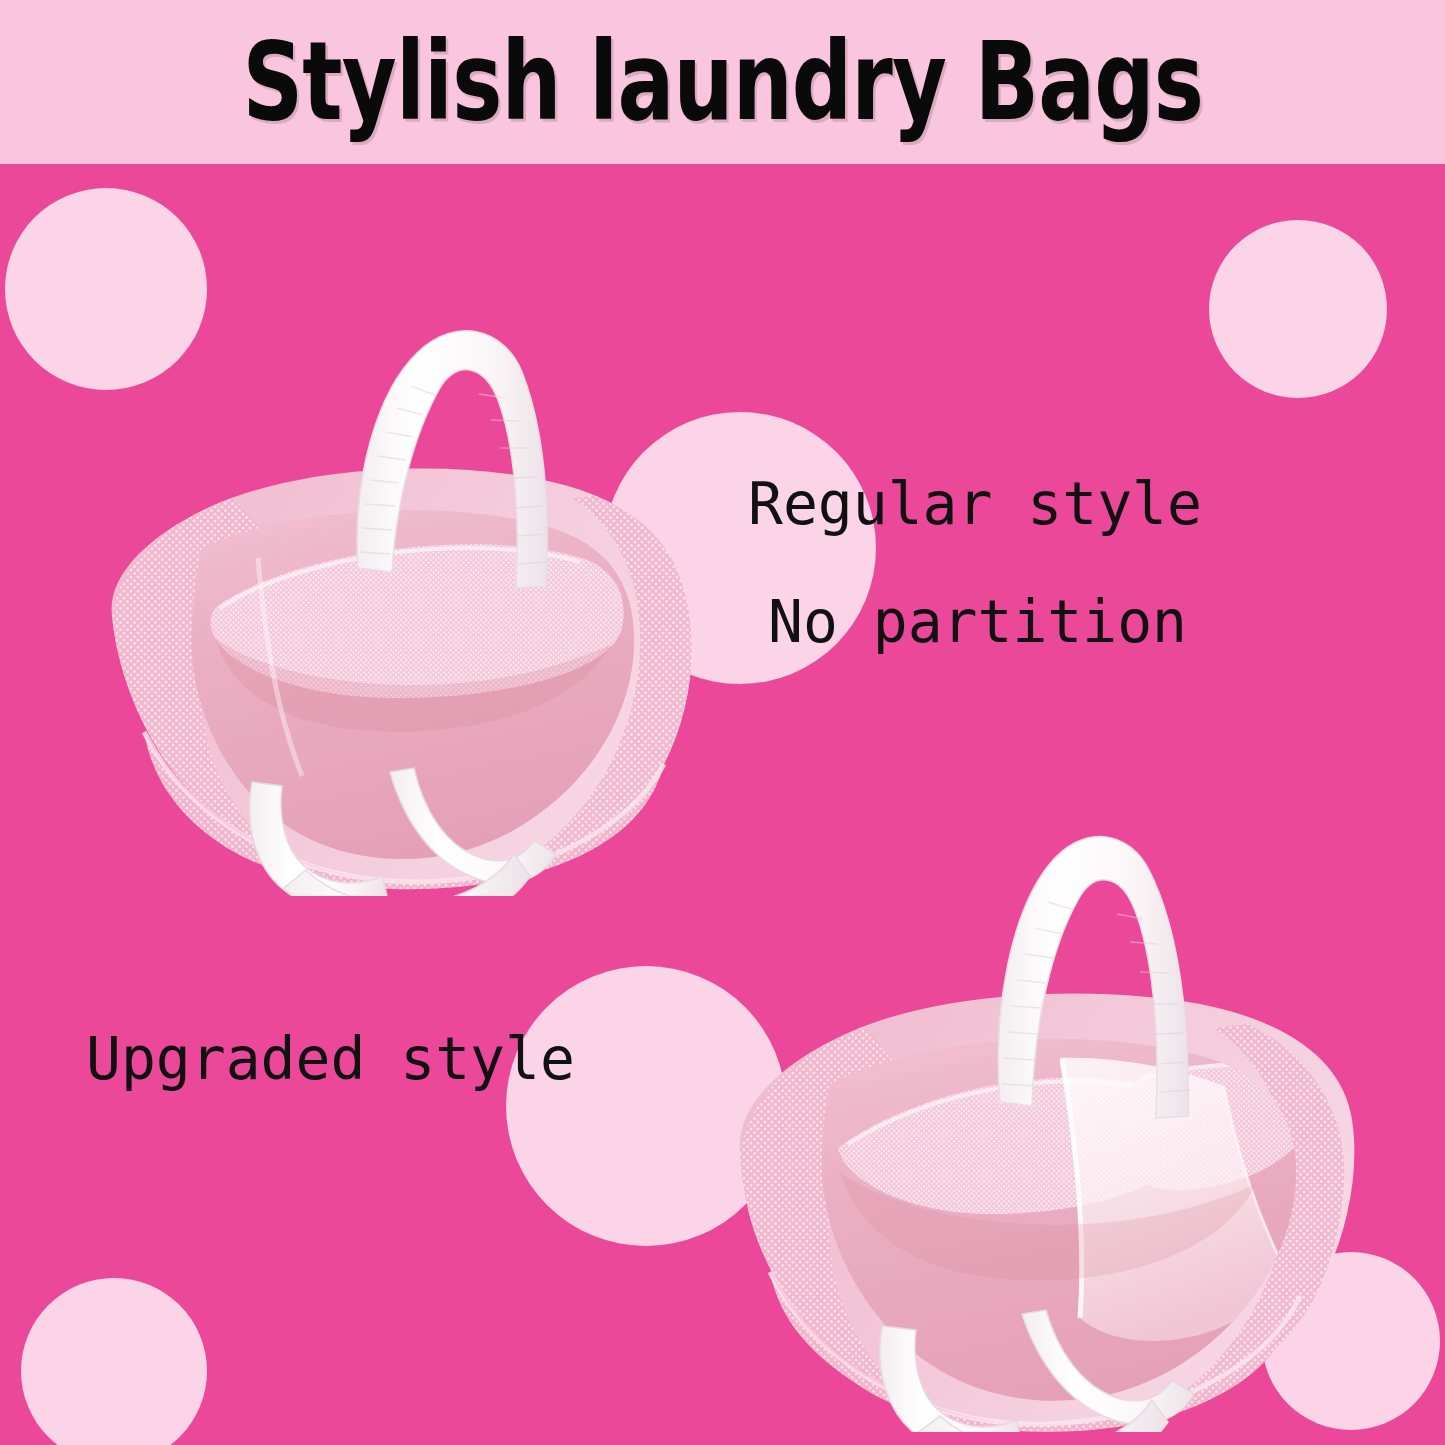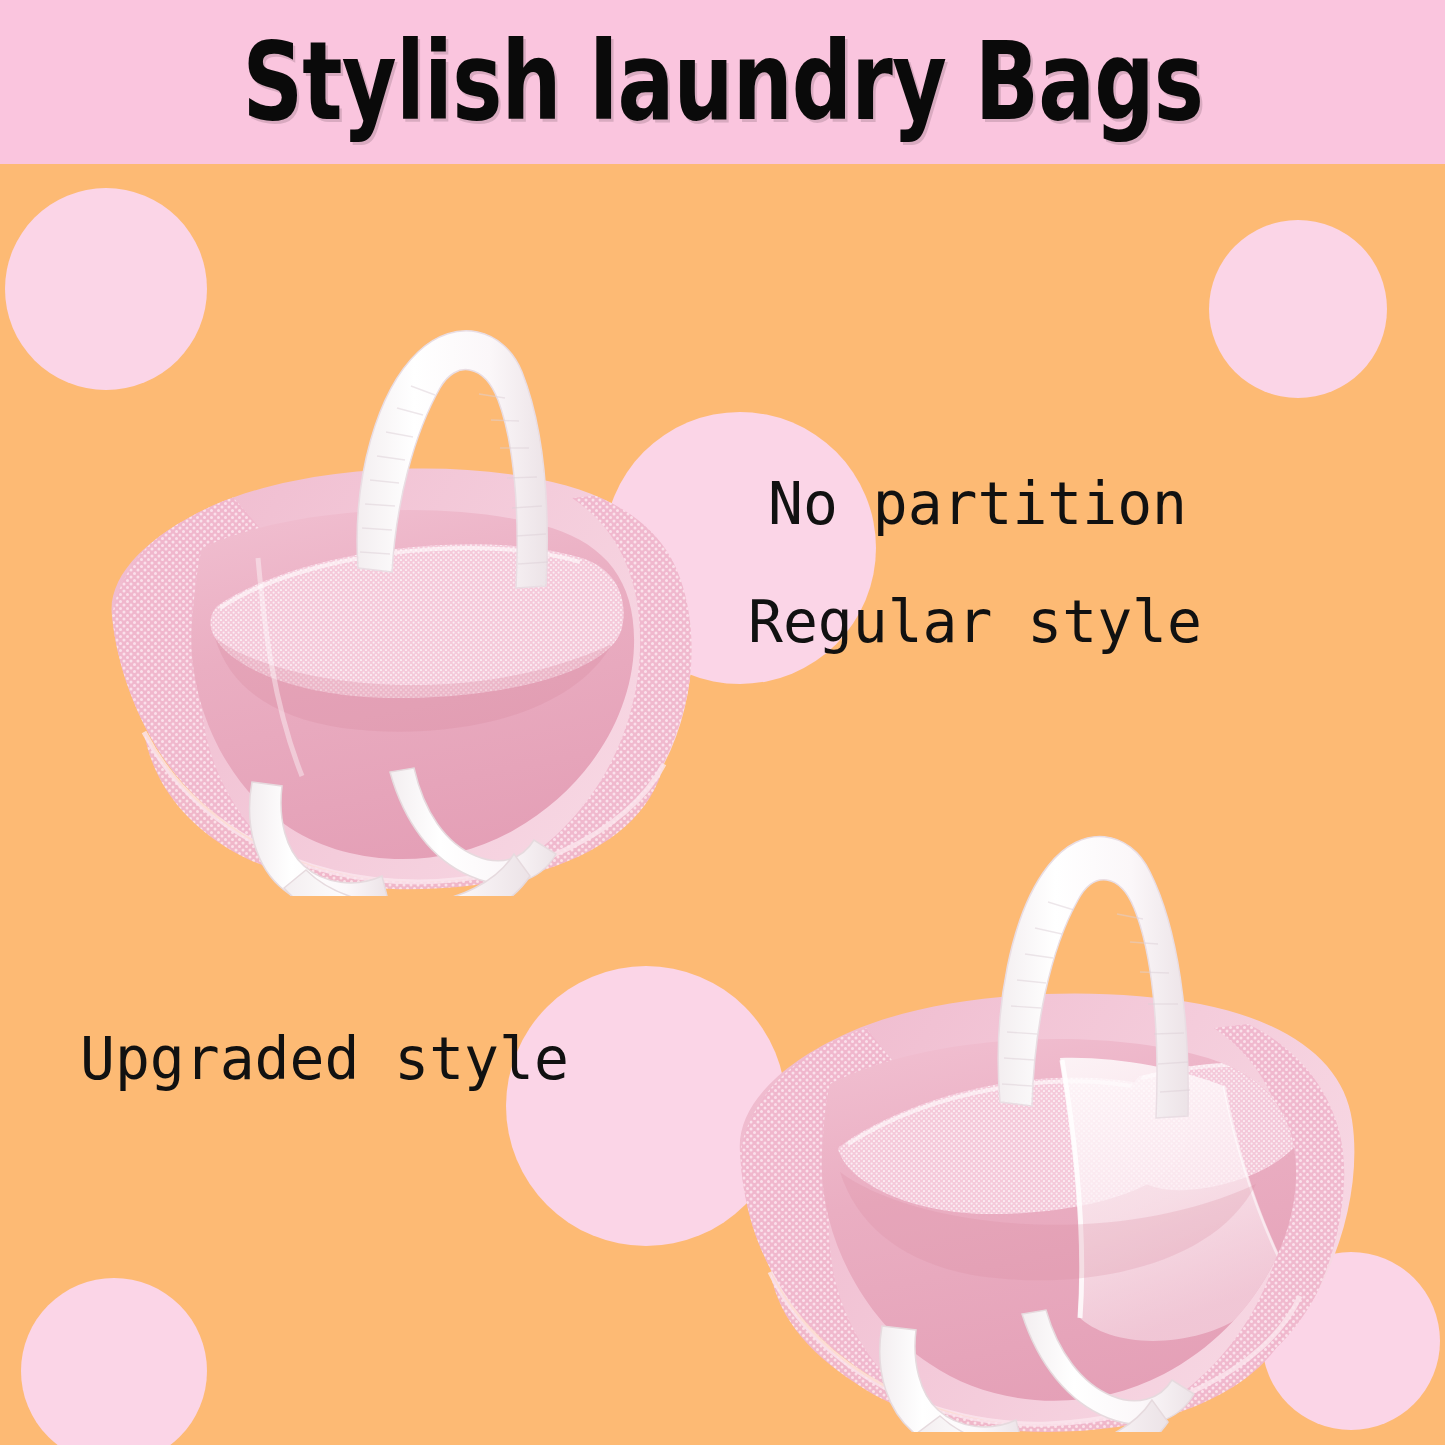--- a/index.html
+++ b/index.html
@@ -7,21 +7,21 @@
     padding: 0;
     background: #ffffff;
   }
   body {
     font-family: "DejaVu Sans", sans-serif;
   }
   #page {
     position: relative;
     width: 1445px;
     height: 1445px;
-    background: #fdba74;
+    background: #ec4899;
     overflow: hidden;
   }
 
   
   #header-banner {
     position: absolute;
     left: 0;
     top: 0;
     width: 1445px;
     height: 164px;
@@ -63,21 +63,21 @@
     color: #111111;
     font-size: 58px;
     line-height: 118px;
     white-space: nowrap;
   }
   #label-regular  { left: 738px; top: 445px; }
   #label-upgraded { left: 80px;  top: 1000px; }
   .label-line { display: block; }
   #label-regular .label-line-1  { margin-left: 10px; }
   #label-regular .label-line-2  { margin-left: 30px; }
-  #label-upgraded .label-line-1 { }
+  #label-upgraded .label-line-1 { margin-left: 6px; }
   #label-upgraded .label-line-2 { margin-left: 0px; }
 
   
   .bag {
     position: absolute;
   }
   #bag-regular  { left: 52px;  top: 176px;  width: 680px; height: 720px; }
   #bag-upgraded { left: 700px; top: 672px;  width: 680px; height: 760px; }
   .bag svg { display: block; width: 100%; height: 100%; }
 </style>
@@ -331,21 +331,21 @@
                  L316,748 C290,760 258,756 238,738 C220,722 212,690 216,658 Z" fill="url(#strapGrad2)" stroke="#e6dade" stroke-width="1.5"></path>
         <path d="M322,642 C338,692 368,730 408,746 C444,760 478,750 494,722
                  L472,708 C460,728 436,734 412,724 C382,712 358,680 346,638 Z" fill="url(#strapGrad2)" stroke="#e6dade" stroke-width="1.5"></path>
         <path d="M216,762 C244,792 300,810 354,806 C404,802 448,780 468,750
                  L452,728 C434,756 398,774 354,778 C310,782 266,768 240,744 Z" fill="url(#strapGrad2)" stroke="#e6dade" stroke-width="1.5"></path>
       </g>
     </svg>
   </div>
 
   <div class="label-block" id="label-regular">
+    <span class="label-line label-line-1">Regular style</span>
     <span class="label-line label-line-2">No partition</span>
-    <span class="label-line label-line-1">Regular style</span>
   </div>
 
   <div class="label-block" id="label-upgraded">
     <span class="label-line label-line-1">Upgraded style</span>
   </div>
 
 </div>
 
 </body></html>

